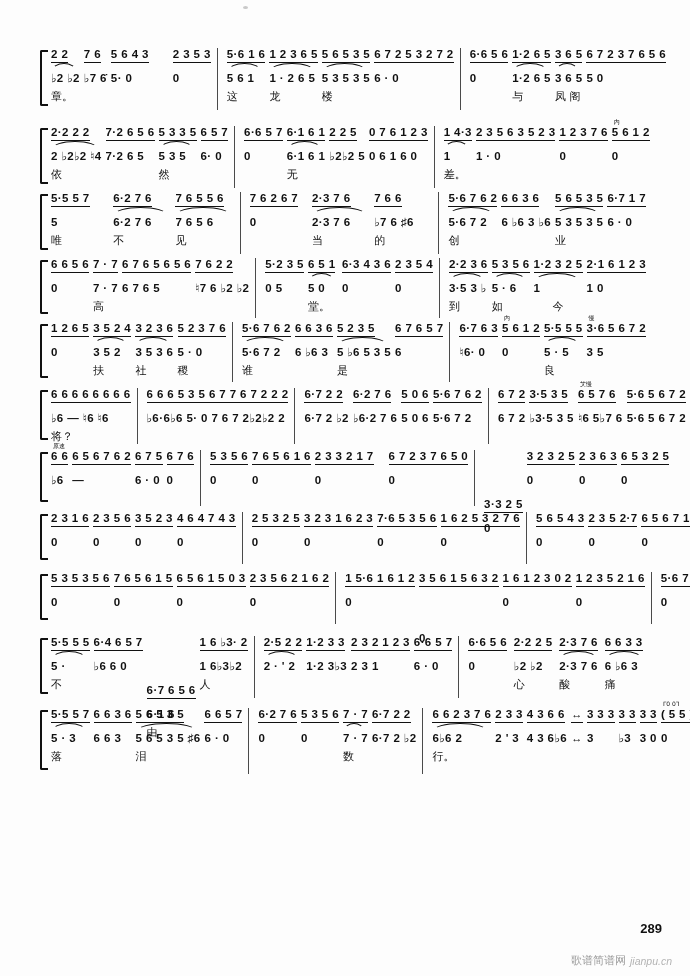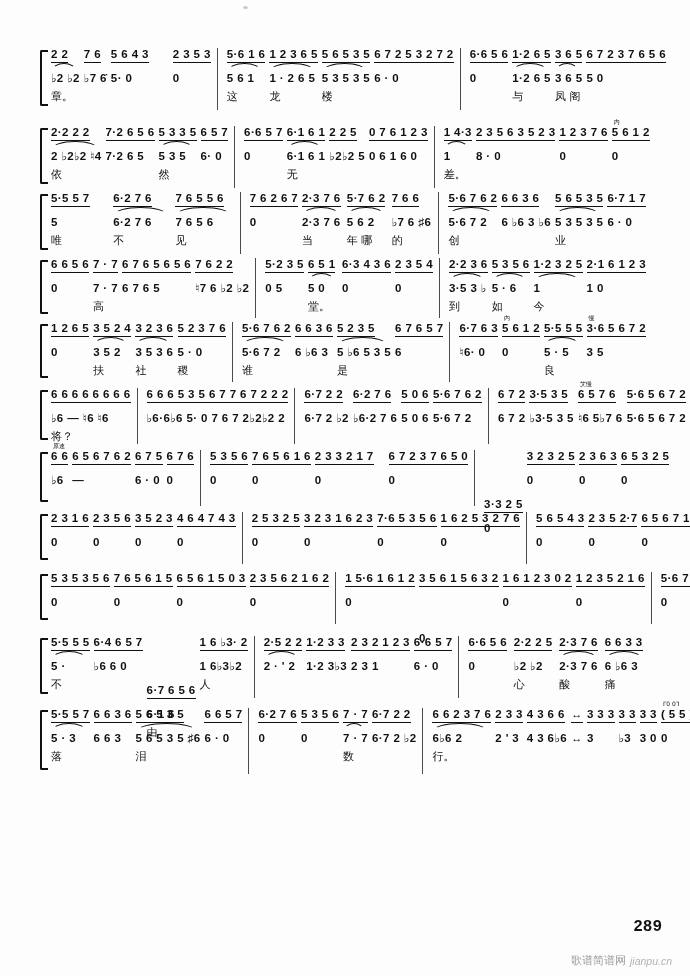--- a/index.html
+++ b/index.html
@@ -125,22 +125,22 @@
     border-radius: 50% 50% 0 0 / 100% 100% 0 0;
     height: 7px;
     pointer-events: none;
   }
 
   
   #page-number {
     position: absolute;
     right: 28px;
     bottom: 40px;
-    font-family: Liberation Mono, monospace;
-    font-size: 16px;
+    font-family: Liberation Sans, sans-serif;
+    font-size: 13px;
     font-weight: 700;
     color: #111;
   }
   #watermark {
     position: absolute;
     right: 18px;
     bottom: 8px;
     display: flex;
     align-items: center;
     gap: 4px;
@@ -302,21 +302,21 @@
           </div>
           <div class="group" style="flex: 4 1 0px;">
             <div class="cell" style="flex: 1 1 0px;">
               <div class="line-upper">1  4·3</div>
               <div class="slur" style="left: 3px; right: 6px; top: 15px;"></div>
               <div class="line-lower">1</div>
               <div class="lyric">差。</div>
             </div>
             <div class="cell" style="flex: 1 1 0px;">
               <div class="line-upper">2 3 5 6 3 5 2 3</div>
-              <div class="line-lower">8 ·      0</div>
+              <div class="line-lower">1 ·      0</div>
               <div class="lyric empty"></div>
             </div>
             <div class="cell" style="flex: 1 1 0px;">
               <div class="line-upper">1 2 3 7 6</div>
               <div class="line-lower">0</div>
               <div class="lyric empty"></div>
             </div>
             <div class="cell" style="flex: 1 1 0px;">
               <div class="mark tempo">内</div>
               <div class="line-upper">5 6 1 2</div>
@@ -354,26 +354,20 @@
               <div class="line-lower">0</div>
               <div class="lyric empty"></div>
             </div>
             <div class="cell" style="flex: 1 1 0px;">
               <div class="line-upper">2·3 7 6</div>
               <div class="slur" style="left: 3px; right: 6px; top: 15px;"></div>
               <div class="line-lower">2·3 7 6</div>
               <div class="lyric">当</div>
             </div>
             <div class="cell" style="flex: 1 1 0px;">
-              <div class="line-upper">5·7 6 2</div>
-              <div class="slur" style="left: 3px; right: 6px; top: 15px;"></div>
-              <div class="line-lower">5   6 2</div>
-              <div class="lyric">年 哪</div>
-            </div>
-            <div class="cell" style="flex: 1 1 0px;">
               <div class="line-upper">7   6  6</div>
               <div class="line-lower">♭7  6 ♯6</div>
               <div class="lyric">的</div>
             </div>
           </div>
           <div class="group" style="flex: 4 1 0px;">
             <div class="cell" style="flex: 1 1 0px;">
               <div class="line-upper">5·6 7 6 2</div>
               <div class="slur" style="left: 3px; right: 6px; top: 15px;"></div>
               <div class="line-lower">5·6 7  2</div>
@@ -452,21 +446,21 @@
               <div class="slur" style="left: 3px; right: 6px; top: 15px;"></div>
               <div class="line-lower">3·5 3 ♭</div>
               <div class="lyric">到</div>
             </div>
             <div class="cell" style="flex: 1 1 0px;">
               <div class="line-upper">5 3 5 6</div>
               <div class="slur" style="left: 3px; right: 6px; top: 15px;"></div>
               <div class="line-lower">5 ·    6</div>
               <div class="lyric">如</div>
             </div>
-            <div class="cell" style="flex: 1 1 0px;">
+            <div class="cell" style="flex: 1 1 0px; align-items: center;">
               <div class="line-upper">1·2 3 2 5</div>
               <div class="slur" style="left: 3px; right: 6px; top: 15px;"></div>
               <div class="line-lower">1</div>
               <div class="lyric">今</div>
             </div>
             <div class="cell" style="flex: 1 1 0px;">
               <div class="line-upper">2·1 6 1 2 3</div>
               <div class="line-lower">1     0</div>
               <div class="lyric empty"></div>
             </div>

